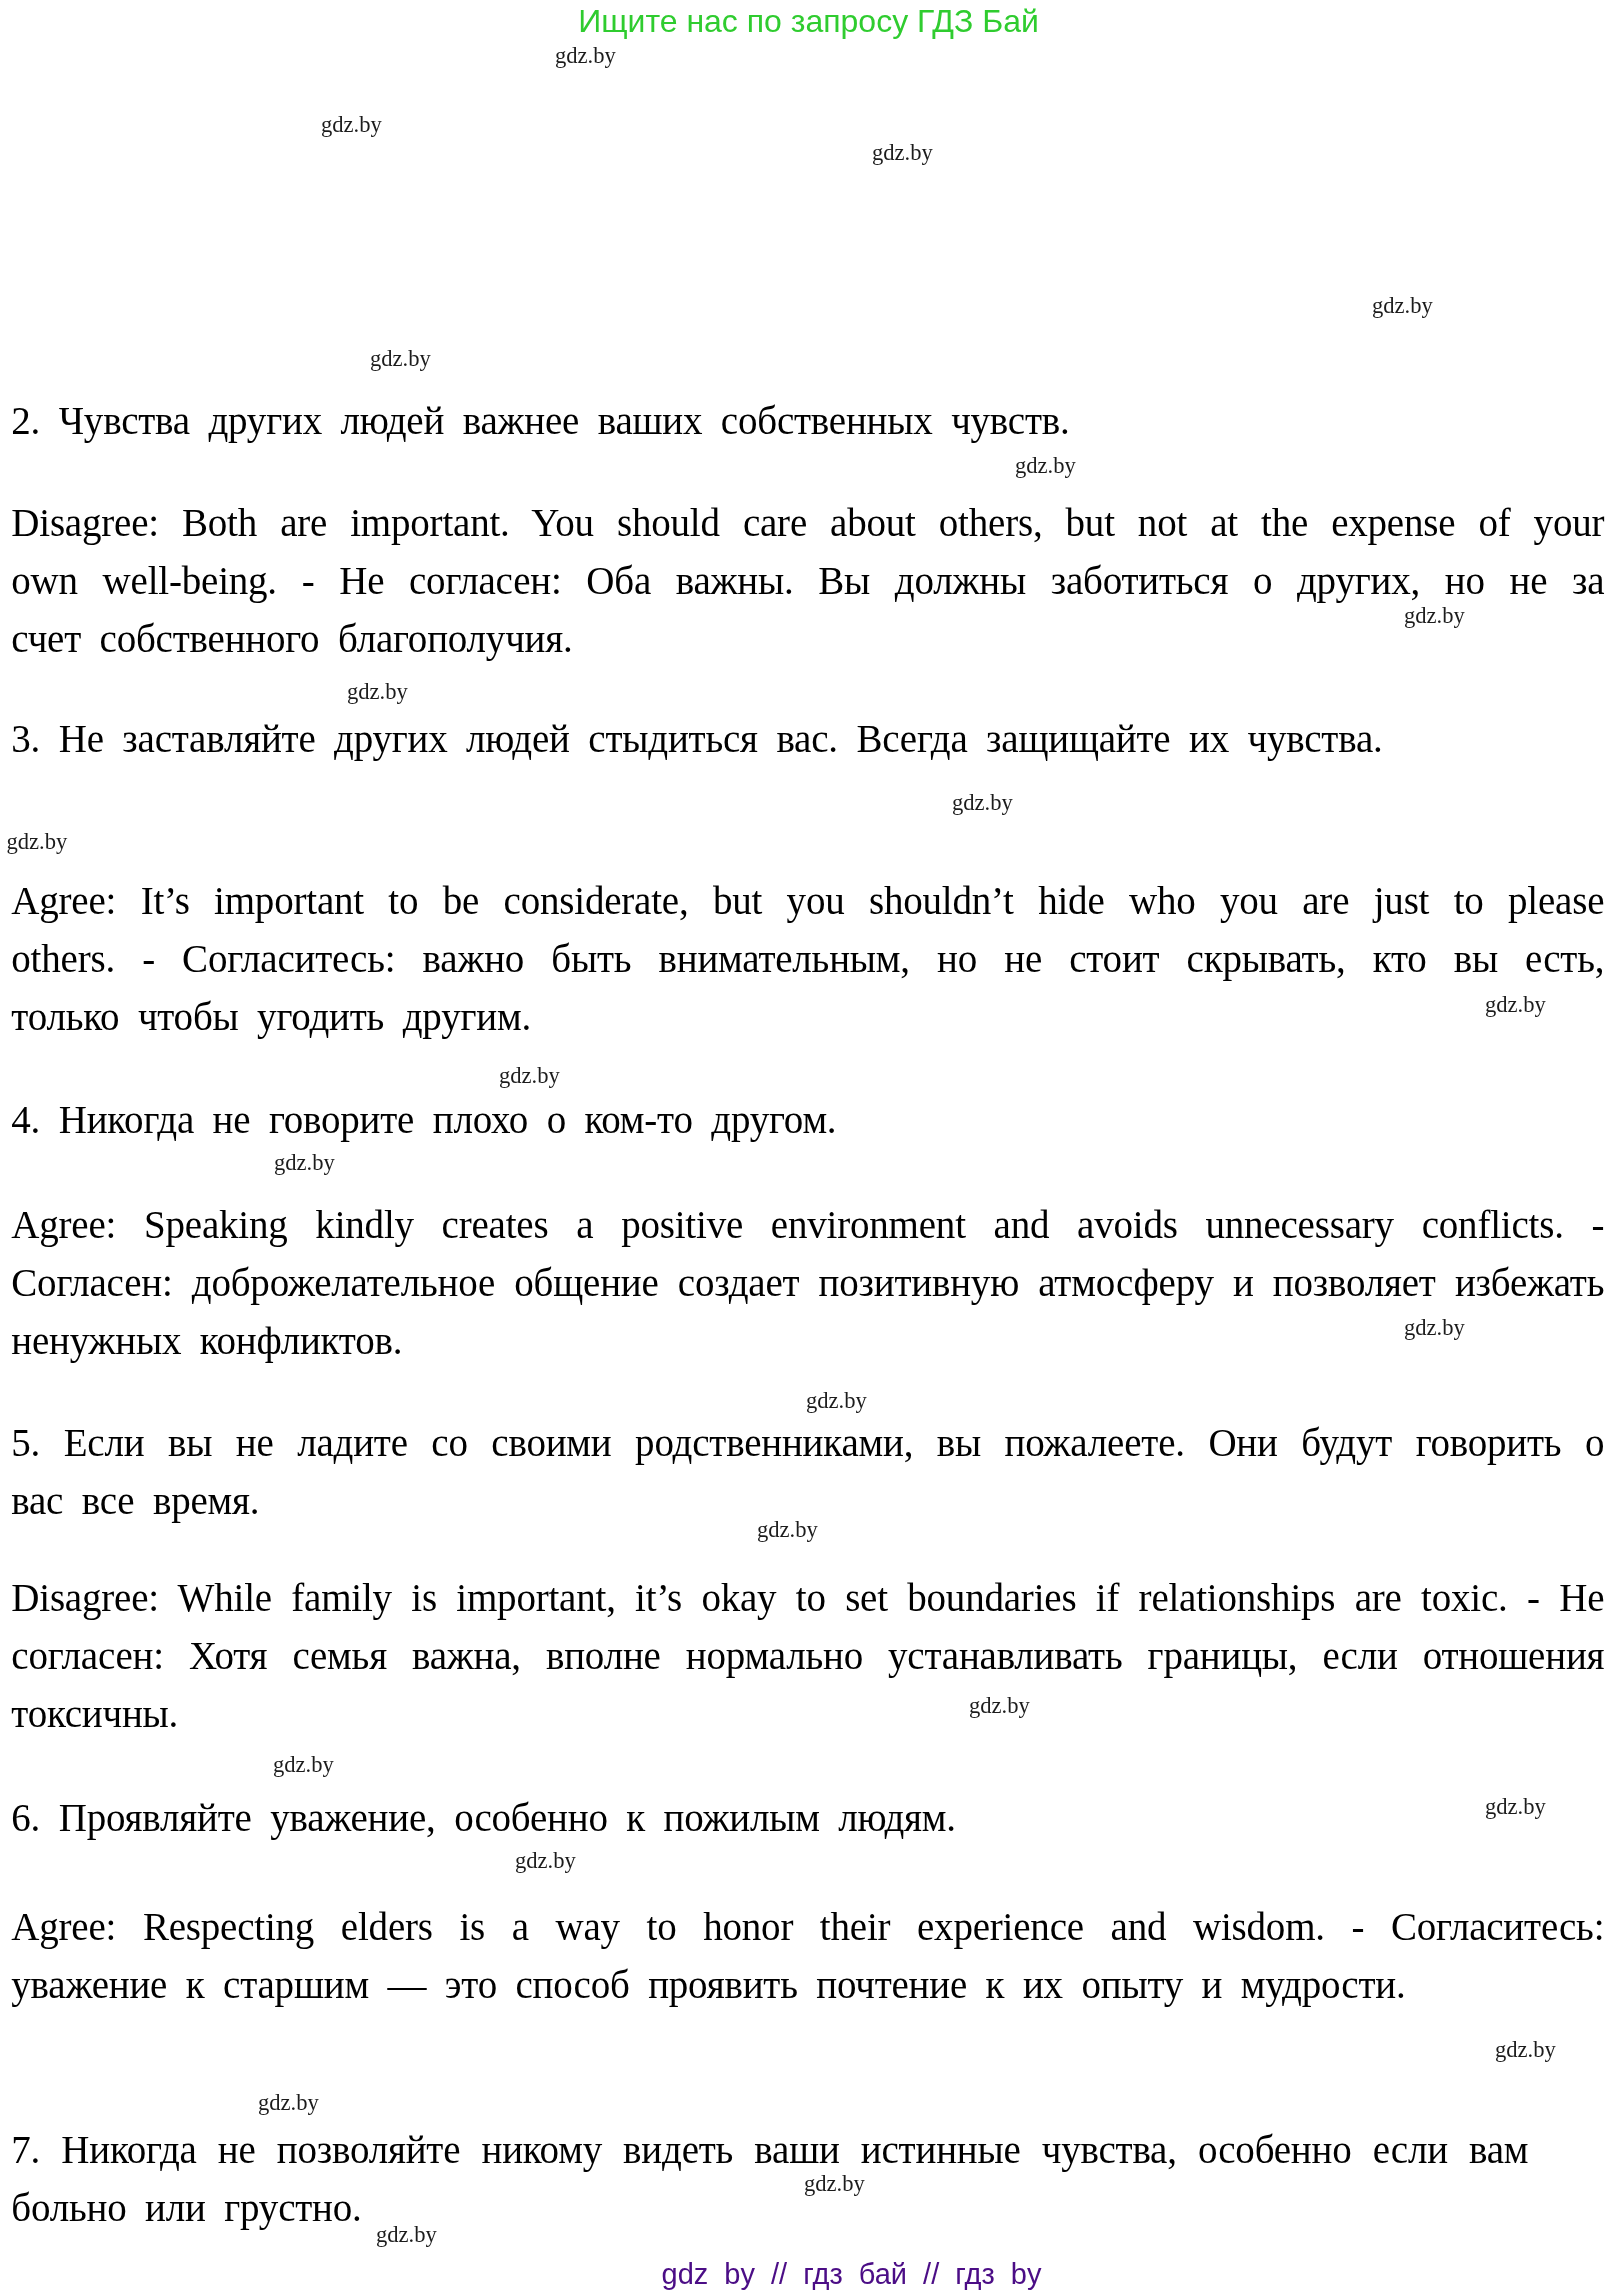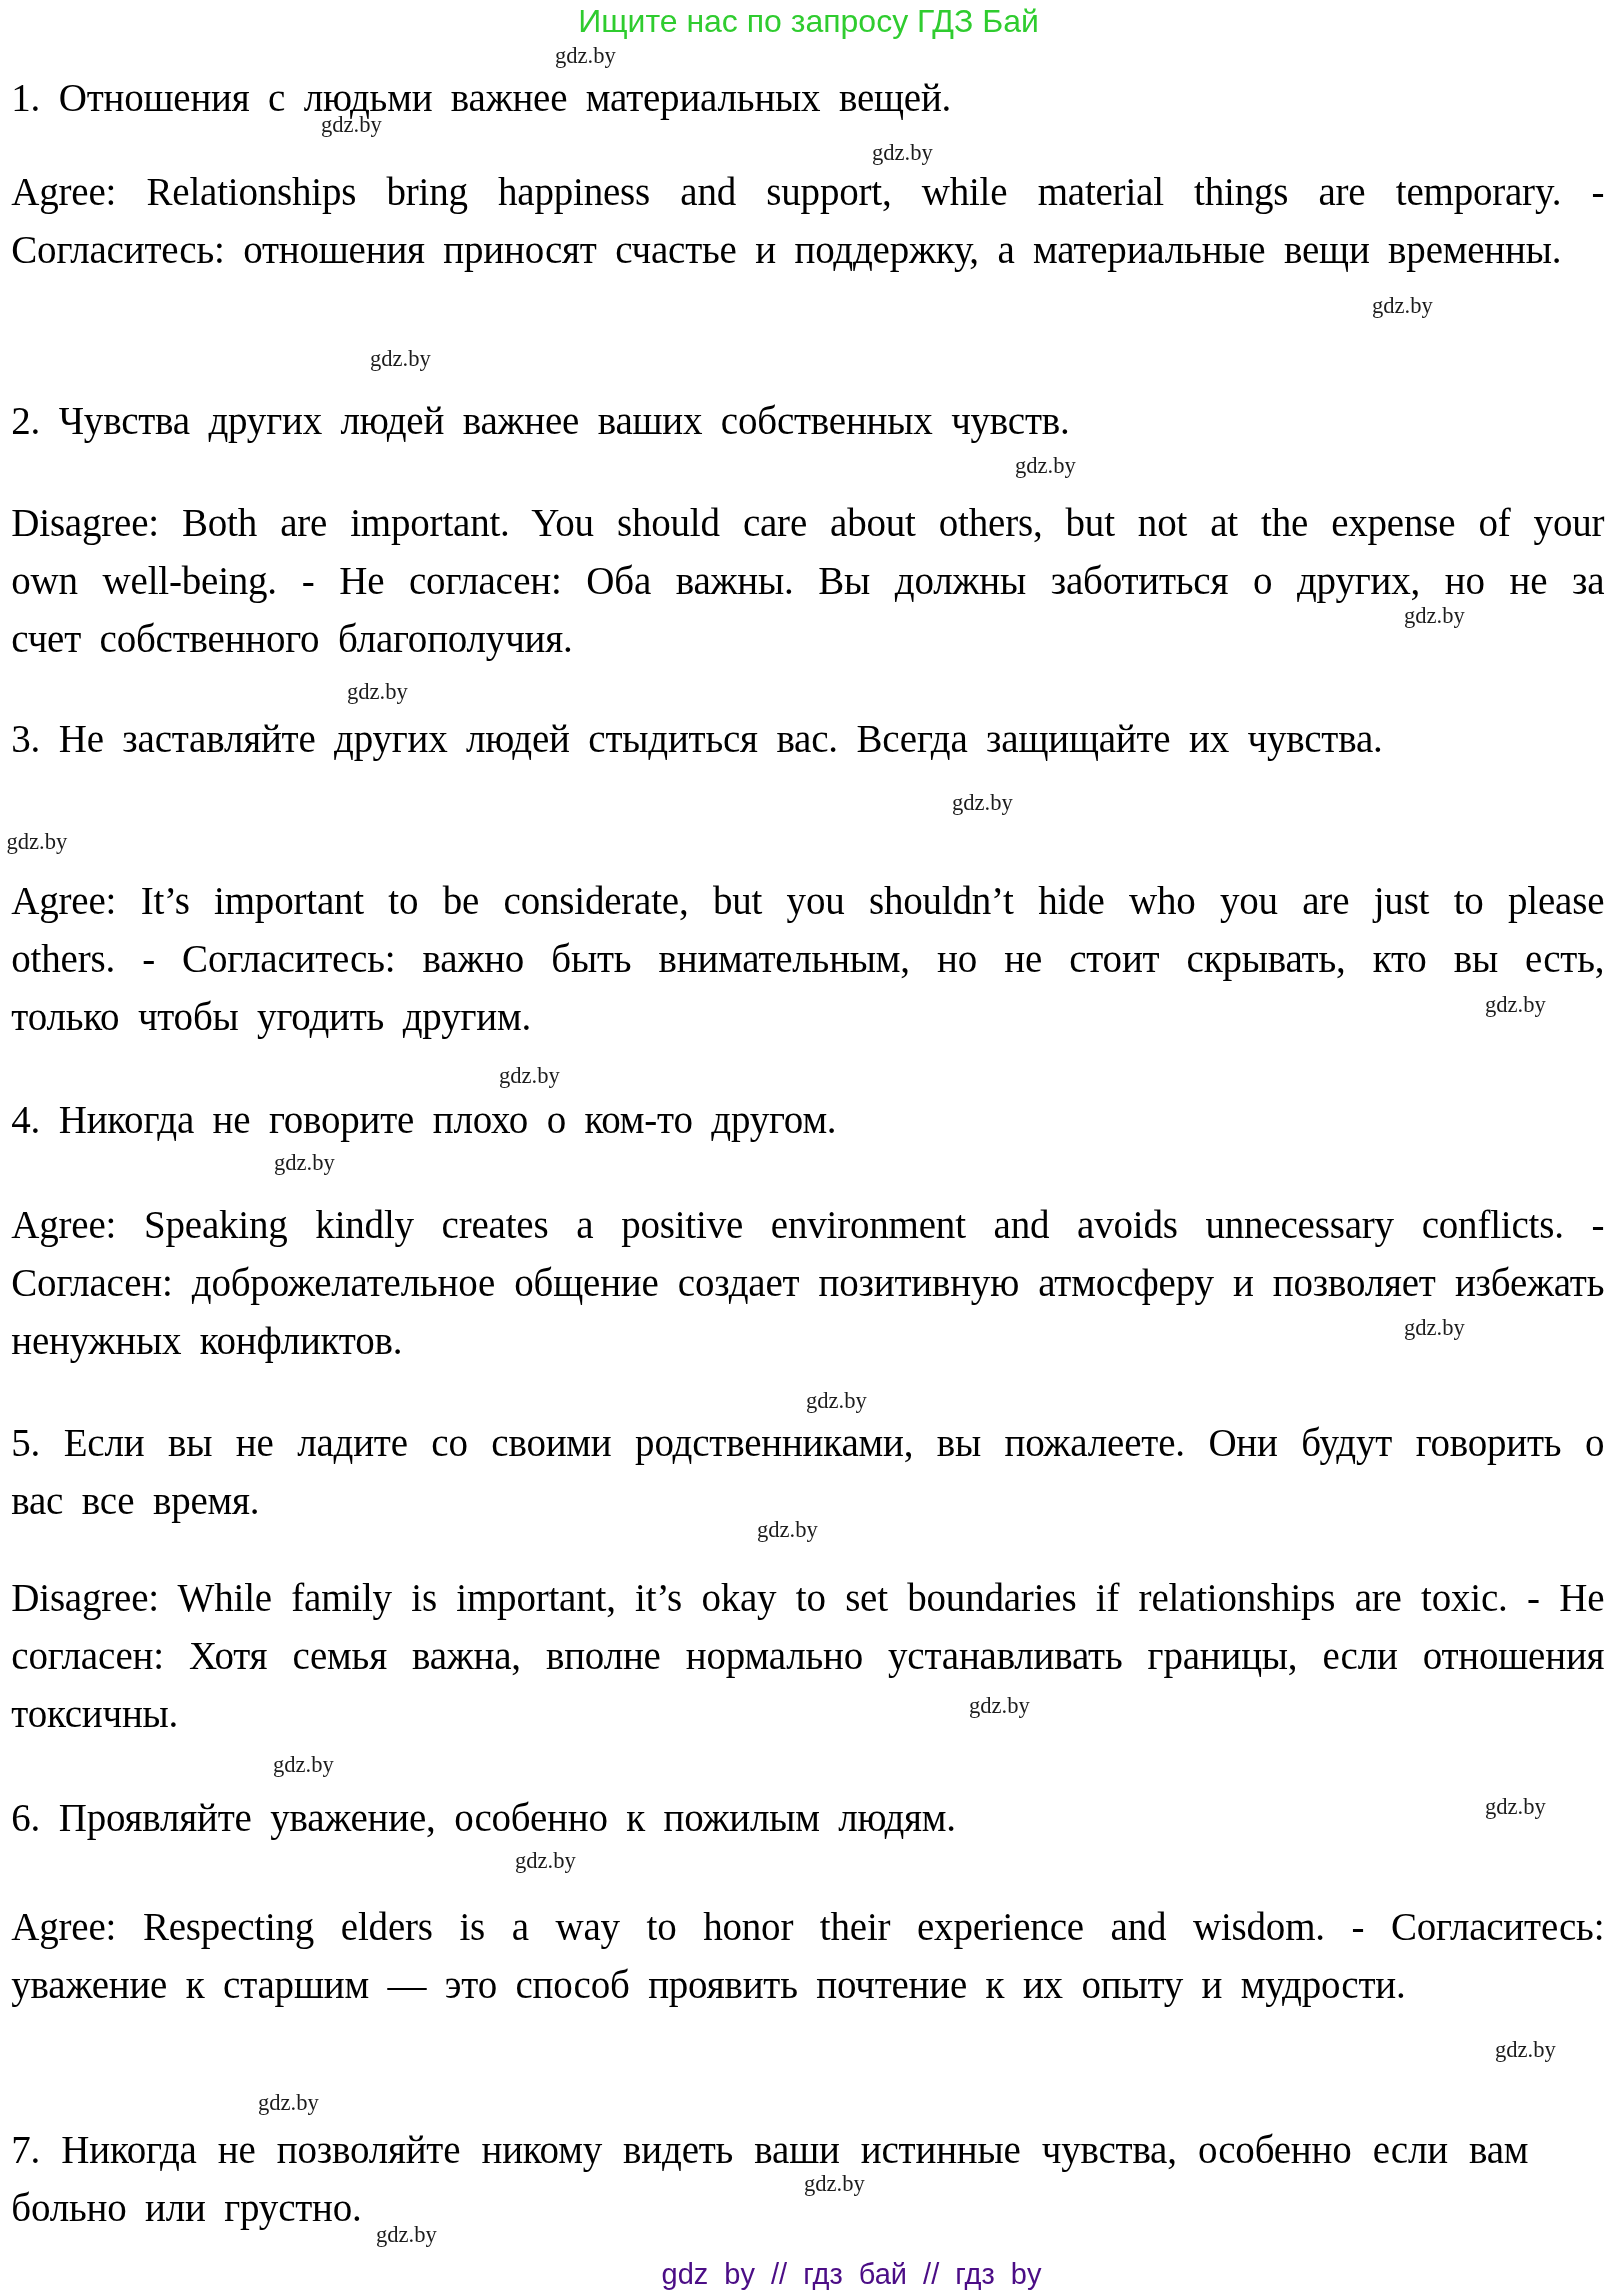--- a/index.html
+++ b/index.html
@@ -50,22 +50,20 @@
   #stmt6{top:1789px} #ans6{top:1898px}
   #stmt7{top:2121px;width:1517px}
 </style>
 </head>
 <body>
 
 <div class="page">
 
   <div class="promo">Ищите нас по запросу ГДЗ Бай</div>
 
-  <p class="stmt" id="stmt1">1. Отношения с людьми важнее материальных вещей.</p>
-  <p class="ans" id="ans1">Agree: Relationships bring happiness and support, while material things are temporary. - Согласитесь: отношения приносят счастье и поддержку, а материальные вещи временны.</p>
 
   <p class="stmt" id="stmt2">2. Чувства других людей важнее ваших собственных чувств.</p>
   <p class="ans" id="ans2">Disagree: Both are important. You should care about others, but not at the expense of your own well-being. - Не согласен: Оба важны. Вы должны заботиться о других, но не за счет собственного благополучия.</p>
 
   <p class="stmt" id="stmt3">3. Не заставляйте других людей стыдиться вас. Всегда защищайте их чувства.</p>
   <p class="ans" id="ans3">Agree: It’s important to be considerate, but you shouldn’t hide who you are just to please others. - Согласитесь: важно быть внимательным, но не стоит скрывать, кто вы есть, только чтобы угодить другим.</p>
 
   <p class="stmt" id="stmt4">4. Никогда не говорите плохо о ком-то другом.</p>
   <p class="ans" id="ans4">Agree: Speaking kindly creates a positive environment and avoids unnecessary conflicts. - Согласен: доброжелательное общение создает позитивную атмосферу и позволяет избежать ненужных конфликтов.</p>
 

